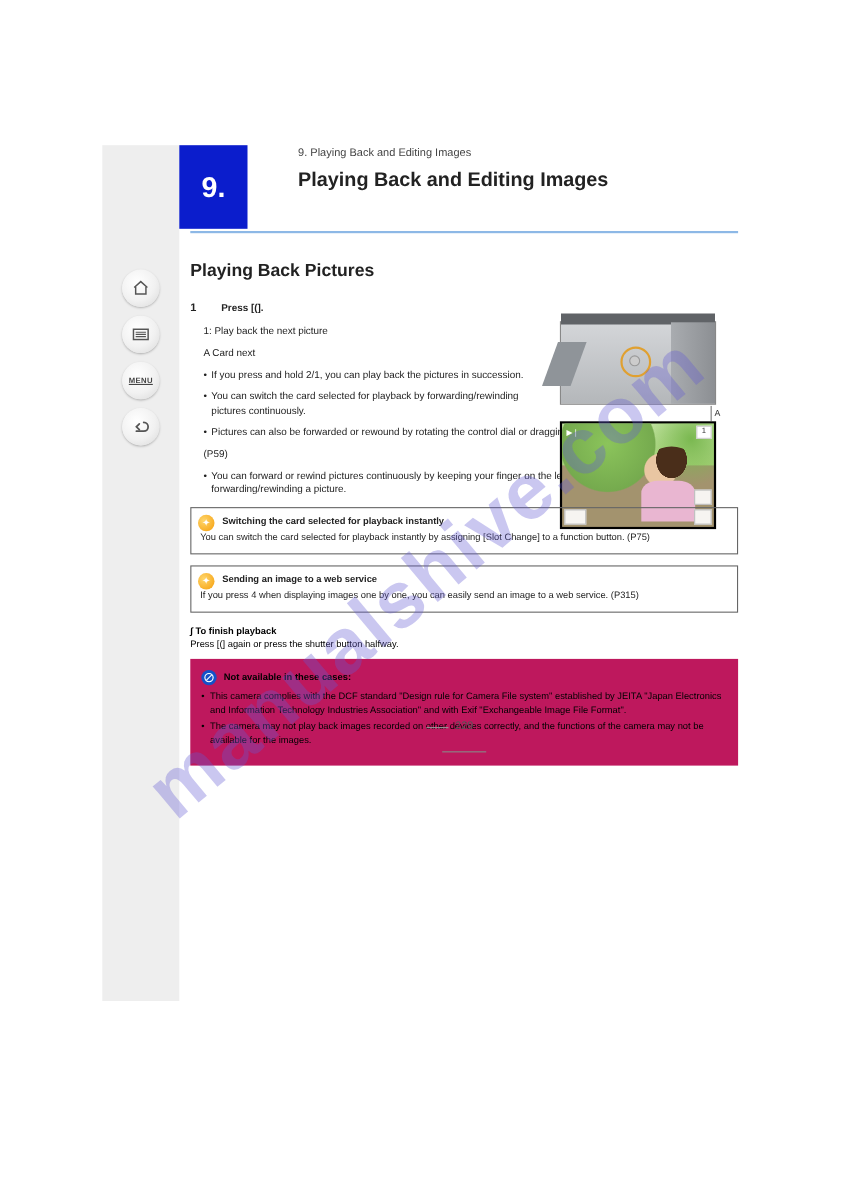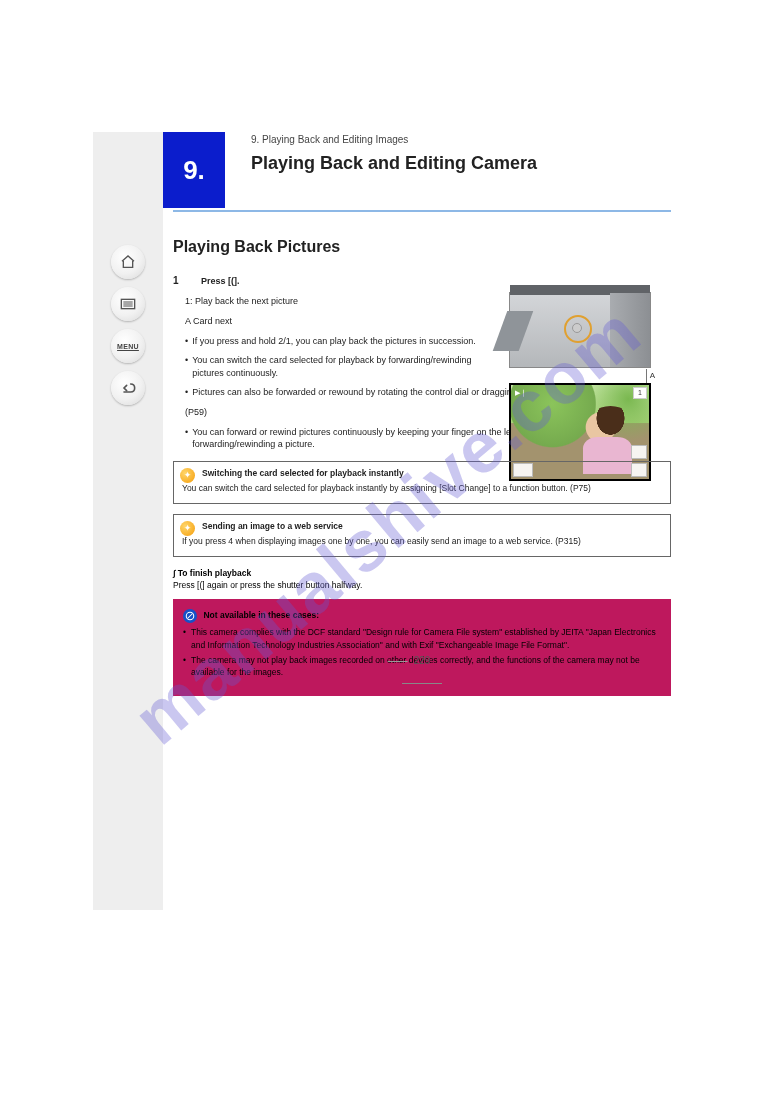--- a/index.html
+++ b/index.html
@@ -60,20 +60,21 @@
     color: #ffffff;
     font-size: 26px;
     font-weight: 700;
     display: flex;
     align-items: center;
     justify-content: center;
     flex-shrink: 0;
   }
   .chapter-head {
     padding-left: 26px;
+    margin-left: 20px;
   }
   .chapter-title { font-size: 10px; color: #444; margin-top: 2px; }
   .chapter-h1 { font-size: 18px; font-weight: 700; color: #222; margin-top: 8px; }
   .hr-line {
     height: 2px;
     background: #8db8e6;
     margin: 2px 10px 0 10px;
   }
   .main {
     padding: 24px 10px 0 10px;
@@ -285,21 +286,21 @@
         <path d="M10 12l-4 4 4 4" transform="translate(0,-6)"></path>
       </svg>
   </div>
 </div>
 
 <div class="content">
   <div class="chapter-block">
     <div class="chapter-badge">9.</div>
     <div class="chapter-head">
       <div class="chapter-title">9. Playing Back and Editing Images</div>
-      <div class="chapter-h1">Playing Back and Editing Camera</div>
+      <div class="chapter-h1">Playing Back and Editing Images</div>
     </div>
   </div>
   <div class="hr-line"></div>
 
   <div class="main">
     <div style="font-size:16px; font-weight:700; margin-bottom:16px;">Playing Back Pictures</div>
 
     <div class="column-left">
       <p>
         <span class="step-label">1</span>

